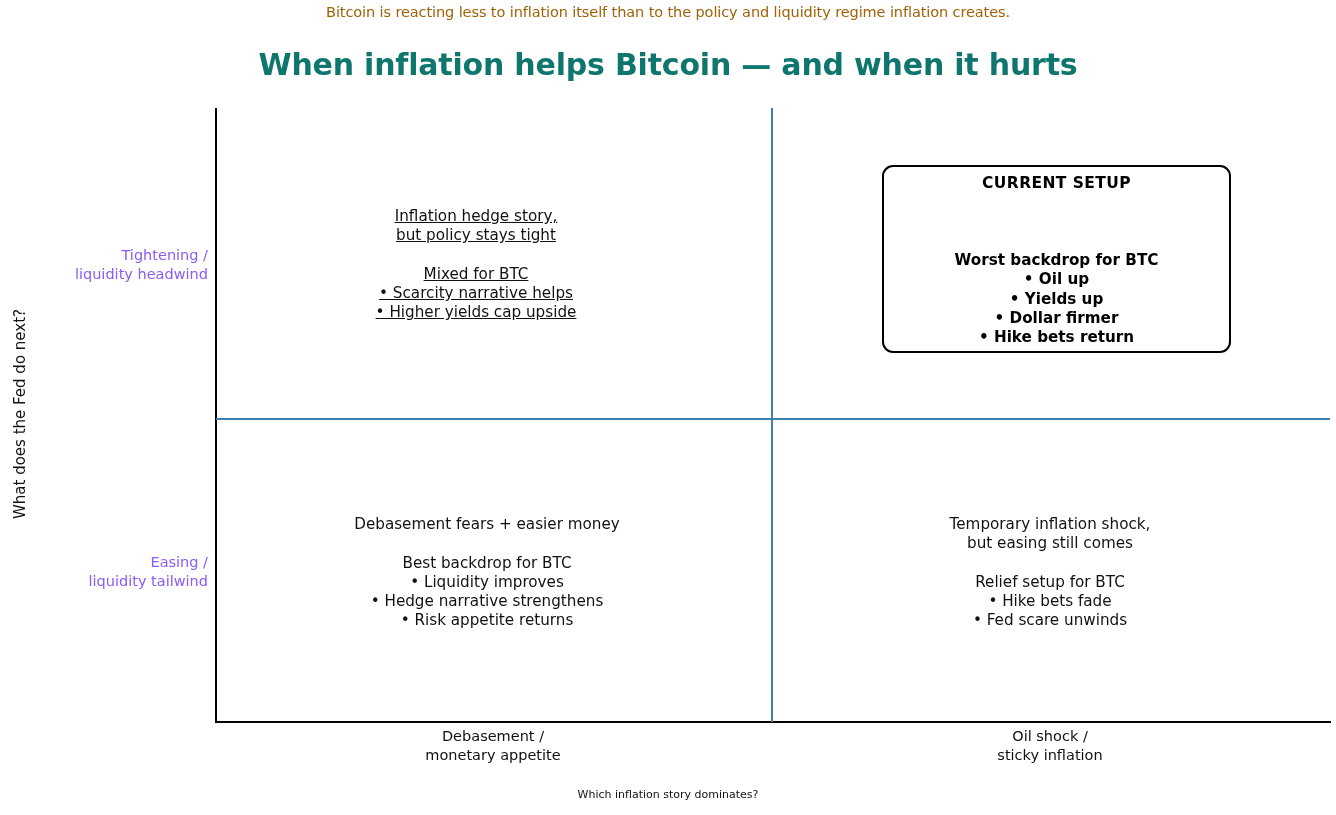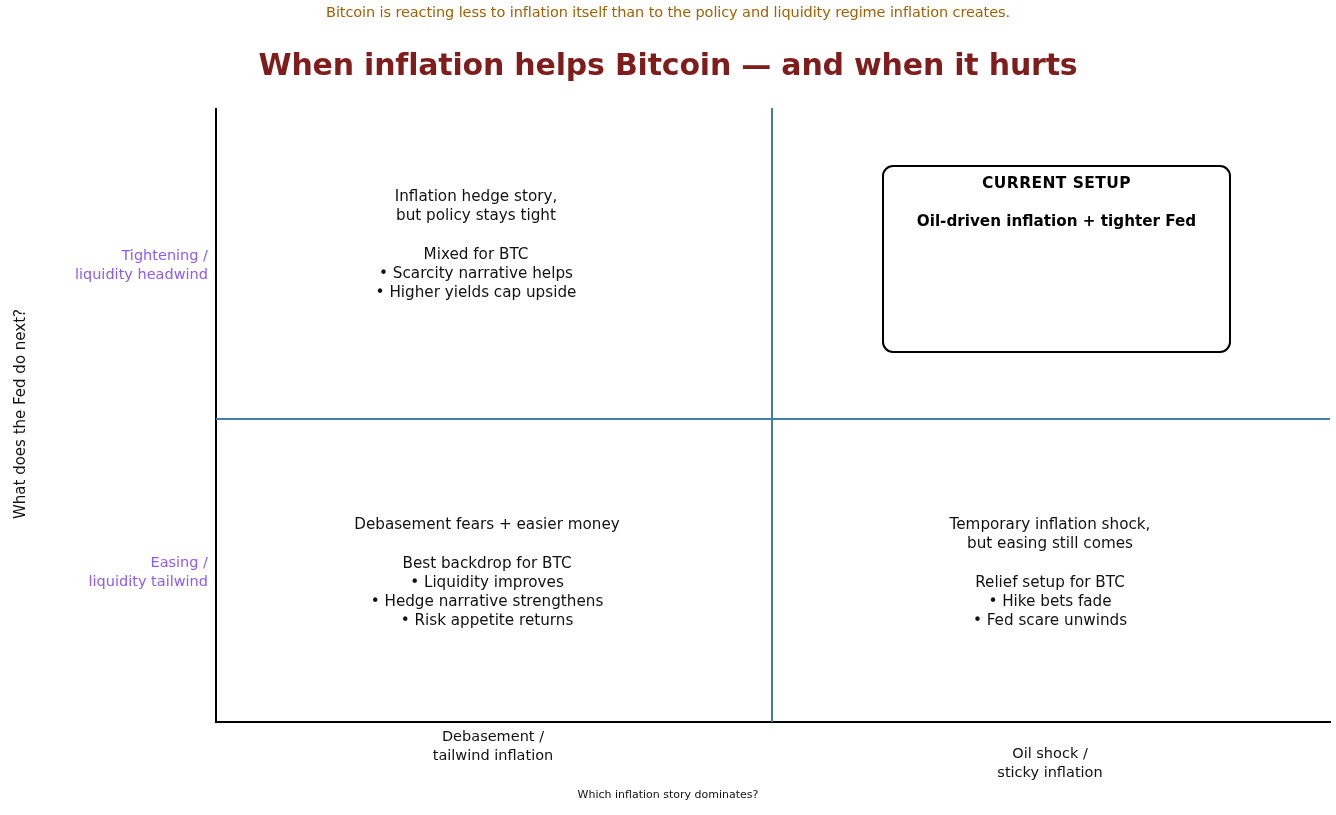--- a/index.html
+++ b/index.html
@@ -28,21 +28,21 @@
     letter-spacing: -0.1px;
   }
   #title {
     position: absolute;
     left: 0;
     top: 47px;
     width: 1336px;
     text-align: center;
     font-size: 30px;
     font-weight: bold;
-    color: #7f1d1d;
+    color: #0f766e;
     letter-spacing: -0.2px;
   }
 
   
   #plot-area {
     position: absolute;
     left: 216px;
     top: 108px;
     width: 1114px;
     height: 614px;
@@ -95,21 +95,21 @@
 
   .xtick {
     position: absolute;
     text-align: center;
     font-size: 14.5px;
     line-height: 19px;
     color: #111111;
     white-space: pre-line;
   }
   #xtick-left  { left: 343px; top: 727px; width: 300px; }
-  #xtick-right { left: 900px; top: 744px; width: 300px; text-align: center; }
+  #xtick-right { left: 900px; top: 727px; width: 300px; text-align: center; }
 
   
   #xlabel {
     position: absolute;
     left: 0;
     top: 788px;
     width: 1336px;
     text-align: center;
     font-size: 11px;
     color: #111111;
@@ -128,21 +128,21 @@
 
   
   .quad {
     position: absolute;
     text-align: center;
     font-size: 15.2px;
     line-height: 19.3px;
     color: #111111;
     white-space: pre-line;
   }
-  #quad-tl { left: 336px; top: 187px; width: 280px; }
+  #quad-tl { left: 336px; top: 207px; width: 280px; text-decoration: underline; }
   #quad-bl { left: 333px; top: 515px; width: 308px; }
   #quad-br { left: 901px; top: 515px; width: 298px; }
 
   
   #current-setup-box {
     position: absolute;
     left: 882px;
     top: 165px;
     width: 349px;
     height: 188px;
@@ -189,21 +189,21 @@
 <div id="spine-bottom"></div>
 <div id="divider-horizontal"></div>
 <div id="divider-vertical"></div>
 
 <div class="ytick" id="ytick-top">Tightening /
 liquidity headwind</div>
 <div class="ytick" id="ytick-bottom">Easing /
 liquidity tailwind</div>
 
 <div class="xtick" id="xtick-left">Debasement /
-tailwind inflation</div>
+monetary appetite</div>
 <div class="xtick" id="xtick-right">Oil shock /
 sticky inflation</div>
 
 <div id="xlabel">Which inflation story dominates?</div>
 <div id="ylabel">What does the Fed do next?</div>
 
 <div class="quad" id="quad-tl">Inflation hedge story,
 but policy stays tight
 
 Mixed for BTC
@@ -217,14 +217,18 @@
 • Risk appetite returns</div>
 <div class="quad" id="quad-br">Temporary inflation shock,
 but easing still comes
 
 Relief setup for BTC
 • Hike bets fade
 • Fed scare unwinds</div>
 
 <div id="current-setup-box">
   <div id="cs-heading">CURRENT SETUP</div>
-  <div id="cs-sub">Oil-driven inflation + tighter Fed</div>
+  <div id="cs-body">Worst backdrop for BTC
+• Oil up
+• Yields up
+• Dollar firmer
+• Hike bets return</div>
 </div>
 
 </body></html>

